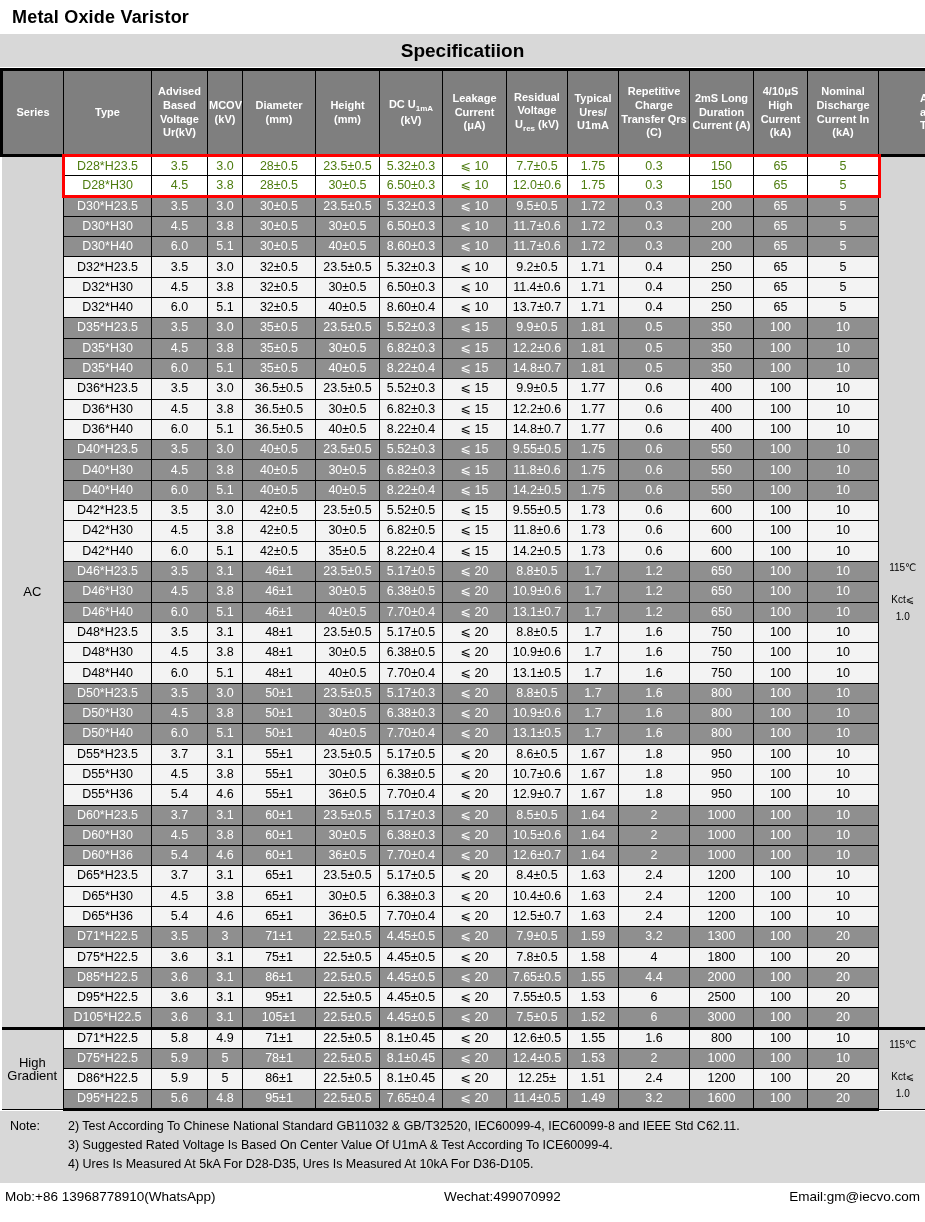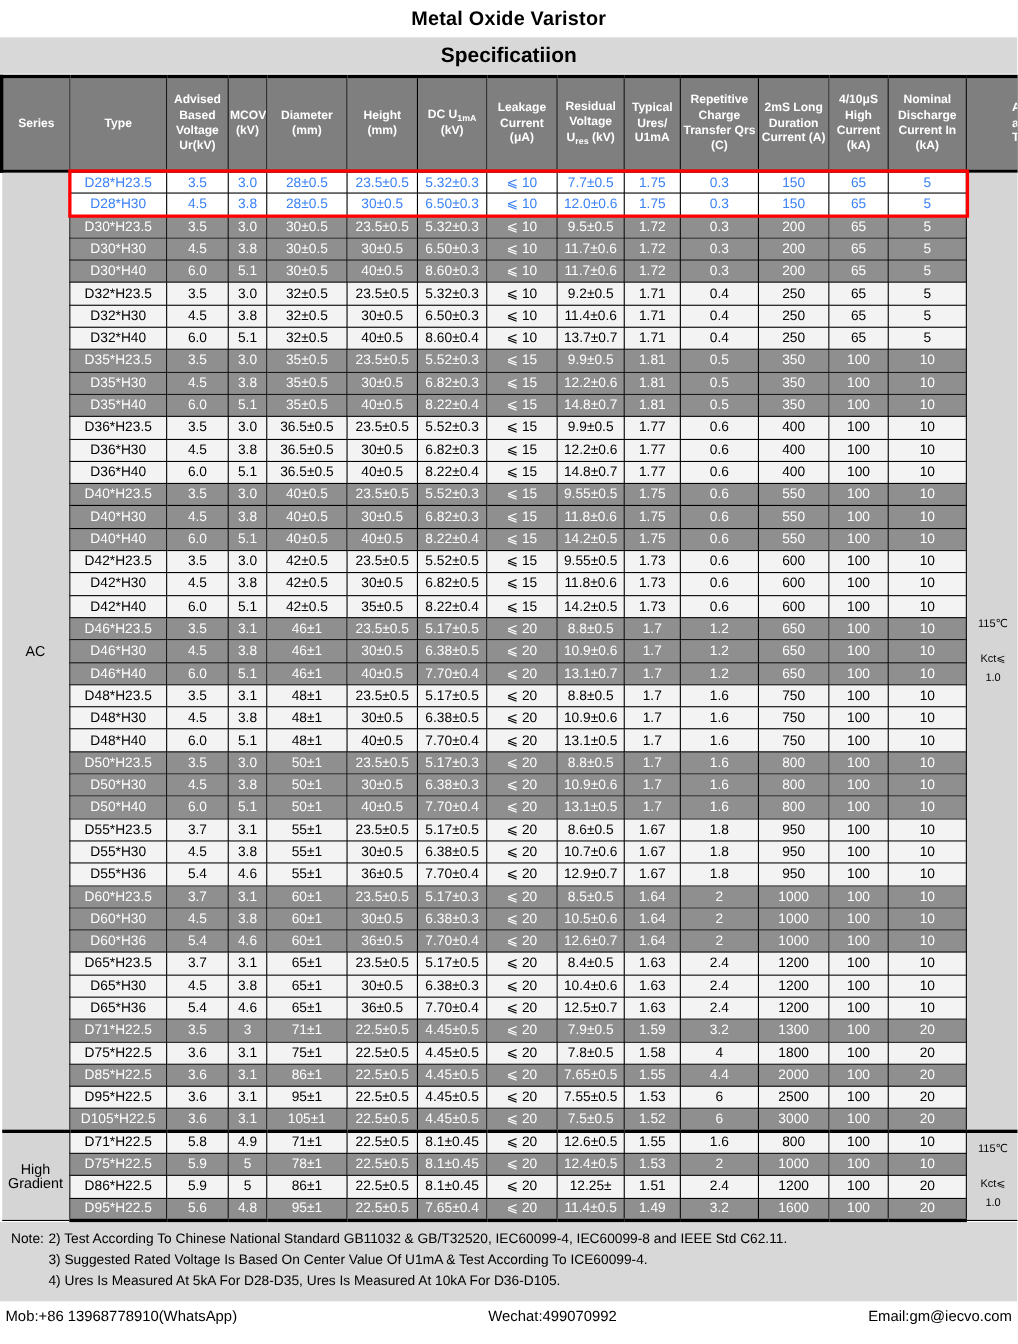--- a/index.html
+++ b/index.html
@@ -4,22 +4,22 @@
 <style>
   html,body{margin:0;padding:0;background:#ffffff;}
   body{
     width:925px;height:1222px;overflow:hidden;
     font-family:"Liberation Sans","DejaVu Sans",sans-serif;
     -webkit-font-smoothing:antialiased;
     color:#000;
   }
   .page{width:925px;}
   .doc-title{
-    text-align:center;font-size:18px;font-weight:bold;
-    padding:7px 0 6px 0;letter-spacing:.2px;
+    text-align:left;font-size:18px;font-weight:bold;
+    padding:7px 0 6px 12px;letter-spacing:.2px;
   }
   .spec-band{
     background:var(--band,#d8d8d8);
     height:33px;line-height:33px;text-align:center;
     font-size:19px;font-weight:bold;margin-bottom:1px;
   }
   .table-wrap{position:relative;}
   table.spec{
     border-collapse:collapse;table-layout:fixed;width:925px;
   }
@@ -36,21 +36,21 @@
     border-top:3px solid #000 !important;
     border-bottom:3px solid #000 !important;
     padding:2px 1px;
   }
   thead th:first-child{border-left:3px solid #000;}
   thead th:last-child{border-right:3px solid #000;padding-left:41px;}
   thead sub{font-size:8px;}
   tbody tr{height:20.3px;}
   tbody td{font-size:12.5px;line-height:1.05;}
   tr.light td{background:var(--light,#f3f3f3);color:#000;}
-  tr.hl td{background:#ffffff;color:#3b82f6;}
+  tr.hl td{background:#ffffff;color:#4d7c0f;}
   tr.shade td{background:var(--shade,#8f8f8f);color:#fff;}
   td.type-cell{text-align:left;padding-left:4px;}
   td.height-cell{text-align:right;padding-right:4px;}
   td.series-cell{
     background:var(--side,#d5d5d5) !important;color:#000 !important;
     font-size:13px;border-left:none !important;
     border-bottom:3px solid #000;
     padding:0 2px;
   }
   td.acc-cell{
@@ -64,20 +64,21 @@
   tbody tr:last-child td{border-bottom:3px solid #000;}
   .highlight-box{
     position:absolute;border:3px solid var(--hl,#ff0000);
     box-sizing:border-box;pointer-events:none;
   }
   .notes{
     background:var(--band,#d8d8d8);
     padding:6px 8px 9px 10px;
     font-size:12.5px;line-height:19px;
     display:flex;
+    gap:24px;
   }
   .notes .note-label{width:34px;flex:none;font-size:12.5px;}
   .footer{
     display:flex;justify-content:space-between;align-items:center;
     height:28px;padding:0 5px;font-size:13.5px;
   }
 </style>
 </head>
 <body>
 

